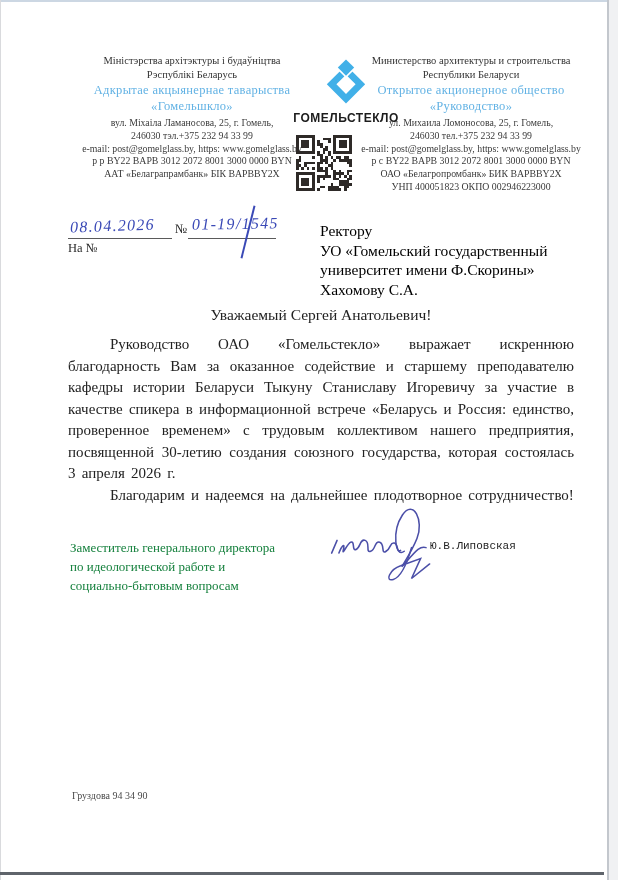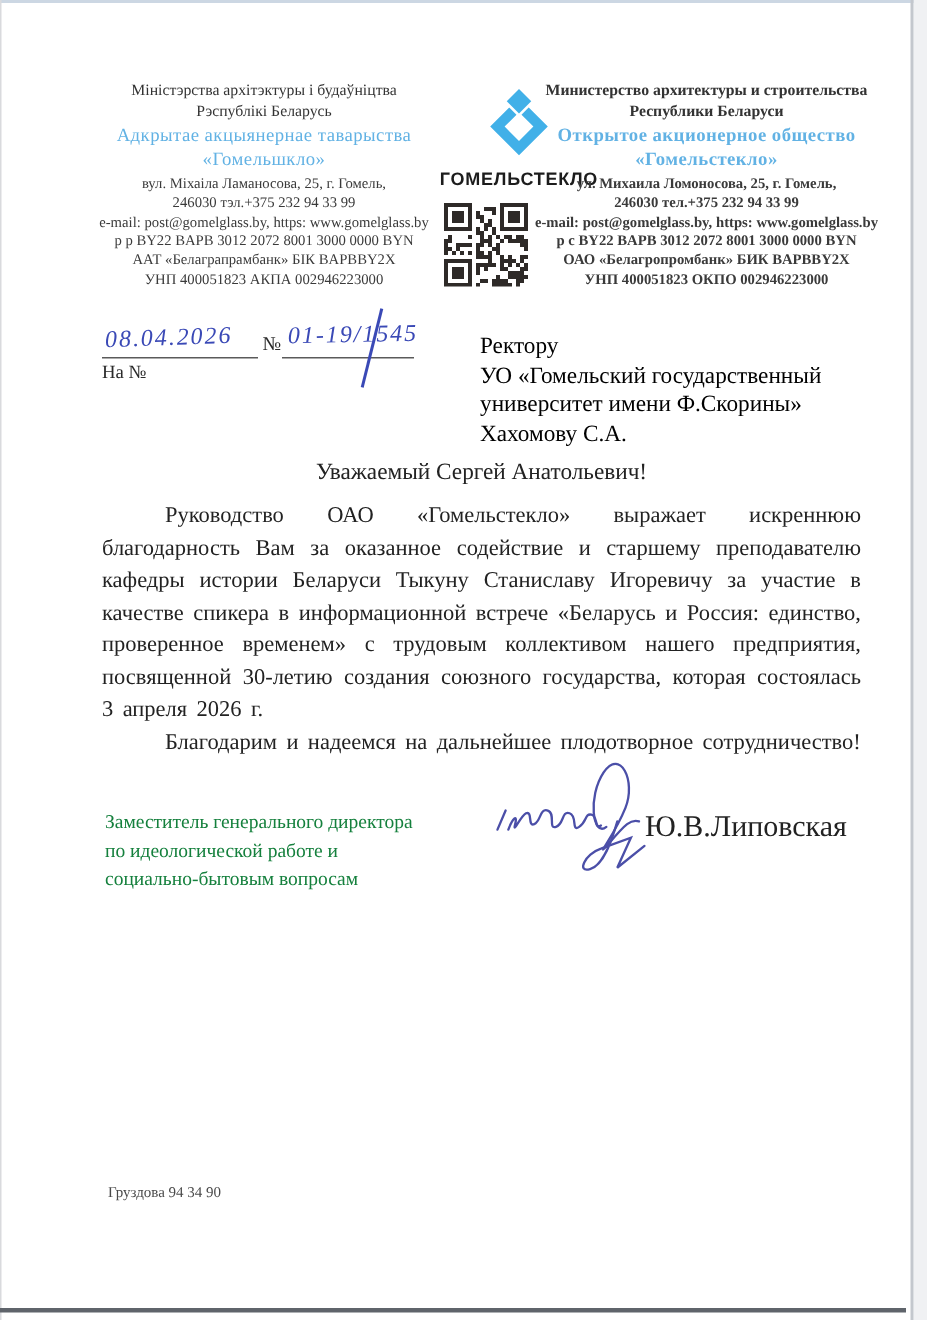--- a/index.html
+++ b/index.html
@@ -9,22 +9,22 @@
   }
   
   .edge-top{position:absolute;left:0;top:0;width:618px;height:2px;background:#ccd7e3;}
   .edge-left{position:absolute;left:0;top:0;width:1px;height:880px;background:#d9dadd;}
   .edge-right-line{position:absolute;left:607px;top:0;width:2px;height:880px;background:#c3c7cd;}
   .edge-right-strip{position:absolute;left:609px;top:0;width:9px;height:880px;background:#f0f1f3;}
   .edge-bottom{position:absolute;left:0;top:872px;width:604px;height:3px;background:#5f646b;}
 
   
   .lh-col{position:absolute;text-align:center;line-height:1.32;}
-  .lh-left{left:56px;top:54px;width:240px;}
-  .lh-right{left:344px;top:54px;width:254px;font-weight:bold;}
+  .lh-left{left:72px;top:54px;width:240px;}
+  .lh-right{left:344px;top:54px;width:254px;}
   .lh-ministry{font-size:10.5px;color:#333;}
   .lh-company{font-size:12.5px;letter-spacing:.3px;}
   .lh-detail{font-size:9.8px;color:#3a3a3a;}
   .lh-detail.first{margin-top:2px;}
 
   .logo-block{position:absolute;left:262px;top:58px;width:118px;text-align:center;margin-left:25px;}
   .logo-text{font-family:"Liberation Sans", sans-serif;font-weight:bold;font-size:12px;
     letter-spacing:.5px;color:#1c1c1c;margin-top:3px;white-space:nowrap;}
 
   .qr{position:absolute;left:296px;top:135px;}
@@ -42,21 +42,21 @@
   .recipient{position:absolute;left:320px;top:221px;font-size:15.5px;line-height:19.5px;color:#000000;}
 
   .salutation{position:absolute;left:68px;top:306px;width:506px;text-align:center;font-size:15.5px;color:#222;}
 
   .body-text{position:absolute;left:68px;top:334px;width:506px;font-size:15px;line-height:21.5px;
     text-align:justify;color:#222;word-spacing:2.5px;}
   .body-text p{margin:0;text-indent:42px;}
 
   .sig-title{position:absolute;left:70px;top:538px;font-size:13px;line-height:19px;color:#15803d;}
   .sig-scribble{position:absolute;left:328px;top:498px;}
-  .sig-name{position:absolute;left:430px;top:540px;font-size:20px;color:#222;}
+  .sig-name{position:absolute;left:430px;top:540px;font-size:11px;color:#222;font-family:Liberation Mono, monospace;}
 
   .footer-contact{position:absolute;left:72px;top:790px;font-size:10px;color:#4a4a4a;}
 </style>
 </head>
 <body>
 
 <div class="page">
 
   <div class="edge-top"></div>
   <div class="edge-left"></div>
@@ -67,36 +67,35 @@
   <div class="lh-col lh-left">
     <div class="lh-ministry">Міністэрства архітэктуры і будаўніцтва</div>
     <div class="lh-ministry">Рэспублікі Беларусь</div>
     <div class="lh-company" style="color: rgb(98, 178, 228);">Адкрытае акцыянернае таварыства</div>
     <div class="lh-company" style="color: rgb(98, 178, 228);">«Гомельшкло»</div>
     <div class="lh-detail first">вул. Міхаіла Ламаносова, 25, г. Гомель,</div>
     <div class="lh-detail">246030 тэл.+375 232 94 33 99</div>
     <div class="lh-detail">e-mail: post@gomelglass.by, https:  www.gomelglass.by</div>
     <div class="lh-detail">р р BY22 BAPB 3012 2072 8001 3000 0000 BYN</div>
     <div class="lh-detail">ААТ «Белаграпрамбанк» БІК BAPBBY2X</div>
-    <div class="lh-detail">УНП 400051823 АКПА 002946223000</div>
   </div>
 
   <div class="logo-block">
     <svg width="48" height="46" viewBox="0 0 100 94">
       <path fill-rule="evenodd" d="M50,14 L90,54 L50,94 L10,54 Z M50,34 L70,54 L50,74 L30,54 Z" style="fill: rgb(65, 176, 232);"></path>
       <path d="M50,2 L67,19 L50,36 L33,19 Z" stroke="#ffffff" stroke-width="7" paint-order="stroke" style="fill: rgb(65, 176, 232);"></path>
     </svg>
     <div class="logo-text">ГОМЕЛЬСТЕКЛО</div>
   </div>
 
   <div class="lh-col lh-right">
     <div class="lh-ministry">Министерство архитектуры и строительства</div>
     <div class="lh-ministry">Республики Беларуси</div>
     <div class="lh-company" style="color: rgb(98, 178, 228);">Открытое акционерное общество</div>
-    <div class="lh-company" style="color: rgb(98, 178, 228);">«Гомельстекло»</div>
+    <div class="lh-company" style="color: rgb(98, 178, 228);">«Руководство»</div>
     <div class="lh-detail first">ул. Михаила Ломоносова, 25, г. Гомель,</div>
     <div class="lh-detail">246030 тел.+375 232 94 33 99</div>
     <div class="lh-detail">e-mail: post@gomelglass.by, https:  www.gomelglass.by</div>
     <div class="lh-detail">р с BY22 BAPB 3012 2072 8001 3000 0000 BYN</div>
     <div class="lh-detail">ОАО «Белагропромбанк» БИК BAPBBY2X</div>
     <div class="lh-detail">УНП 400051823 ОКПО 002946223000</div>
   </div>
 
   <svg class="qr" width="56" height="56" viewBox="0 0 21 21" shape-rendering="crispEdges" fill="#2e2a28" id="qr-svg">
       <rect x="0" y="0" width="1" height="1"></rect>

